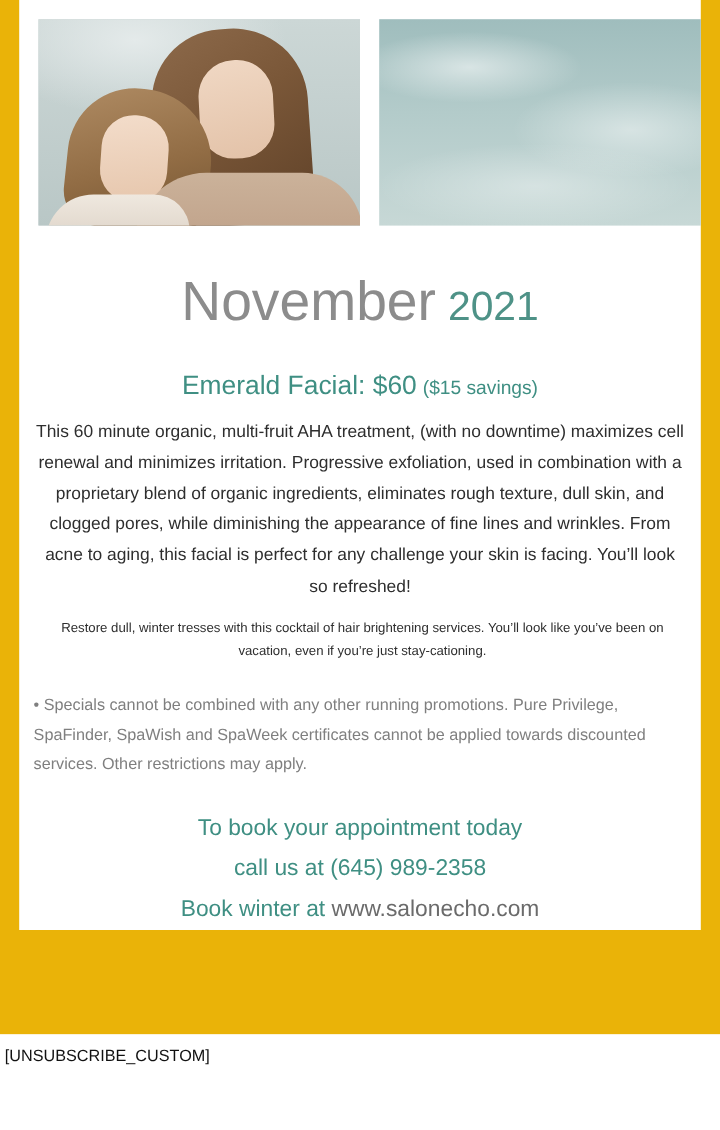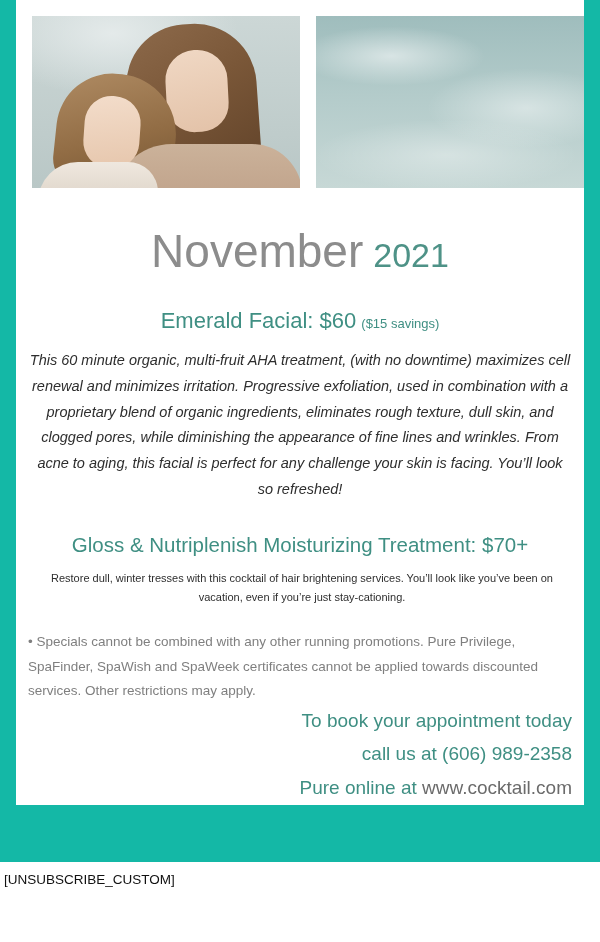--- a/index.html
+++ b/index.html
@@ -18,21 +18,21 @@
     width: 600px;
     height: 942px;
     background: #ffffff;
   }
   .email-body {
     position: absolute;
     left: 0;
     top: 0;
     width: 600px;
     height: 862px;
-    background: #14b8a6;
+    background: #eab308;
     overflow: hidden;
   }
   .inner {
     position: absolute;
     left: 16px;
     top: 0;
     width: 568px;
     background: #ffffff;
     padding: 0;
   }
@@ -154,32 +154,31 @@
     color: #4e9287;
     margin-left: 10px;
   }
   .offer1-head {
     margin-top: 30px;
     font-size: 22px;
     color: #3f8f83;
     text-align: center;
   }
   .offer1-savings {
-    font-size: 13px;
+    font-size: 16px;
     color: #3f8f83;
     margin-left: 5px;
   }
   .body-text {
     margin: 14px auto 0 auto;
     width: 544px;
     font-size: 14.5px;
     line-height: 1.78;
     color: #2e2e2e;
     text-align: center;
-    font-style: italic;
   }
   .offer2-head {
     margin-top: 30px;
     font-size: 20.5px;
     color: #3f8f83;
     text-align: center;
     white-space: nowrap;
   }
   .offer2-plus {
     color: #3f8f83;
@@ -194,21 +193,22 @@
   }
   .fine-print {
     margin: 22px auto 0 auto;
     width: 552px;
     font-size: 13.5px;
     line-height: 1.82;
     color: #7f7f7f;
     text-align: left;
   }
   .cta {
-    text-align: right;
+    margin-top: 24px;
+    text-align: center;
   }
   .cta-line {
     font-size: 19px;
     color: #3f8f83;
     line-height: 1.78;
   }
   .cta-line .plain {
     color: #6b6b6b;
   }
   .footer {
@@ -257,33 +257,30 @@
         <div class="month-line">
           <span class="month">November</span><span class="year">2021</span>
         </div>
 
         <div class="offer1-head">
           <span>Emerald Facial: $60</span><span class="offer1-savings">($15 savings)</span>
         </div>
 
         <div class="body-text">This 60 minute organic, multi-fruit AHA treatment, (with no downtime) maximizes cell renewal and minimizes irritation. Progressive exfoliation, used in combination with a proprietary blend of organic ingredients, eliminates rough texture, dull skin, and clogged pores, while diminishing the appearance of fine lines and wrinkles. From acne to aging, this facial is perfect for any challenge your skin is facing. You’ll look so refreshed!</div>
 
-        <div class="offer2-head">
-          <span>Gloss &amp; Nutriplenish Moisturizing Treatment: $70</span><span class="offer2-plus">+</span>
-        </div>
 
         <div class="body-text2">Restore dull, winter tresses with this cocktail of hair brightening services. You’ll look like you’ve been on vacation, even if you’re just stay-cationing.</div>
 
         <div class="fine-print">• Specials cannot be combined with any other running promotions. Pure Privilege, SpaFinder, SpaWish and SpaWeek certificates cannot be applied towards discounted services. Other restrictions may apply.</div>
 
         <div class="cta">
           <div class="cta-line">To book your appointment today</div>
-          <div class="cta-line">call us at (606) 989-2358</div>
+          <div class="cta-line">call us at (645) 989-2358</div>
           <div class="cta-line">
-            <span>Pure online at </span><span class="plain">www.cocktail.com</span>
+            <span>Book winter at </span><span class="plain">www.salonecho.com</span>
           </div>
         </div>
 
       </div>
     </div>
   </div>
 
   <div class="footer">
     <div class="unsub">[UNSUBSCRIBE_CUSTOM]</div>
   </div>

